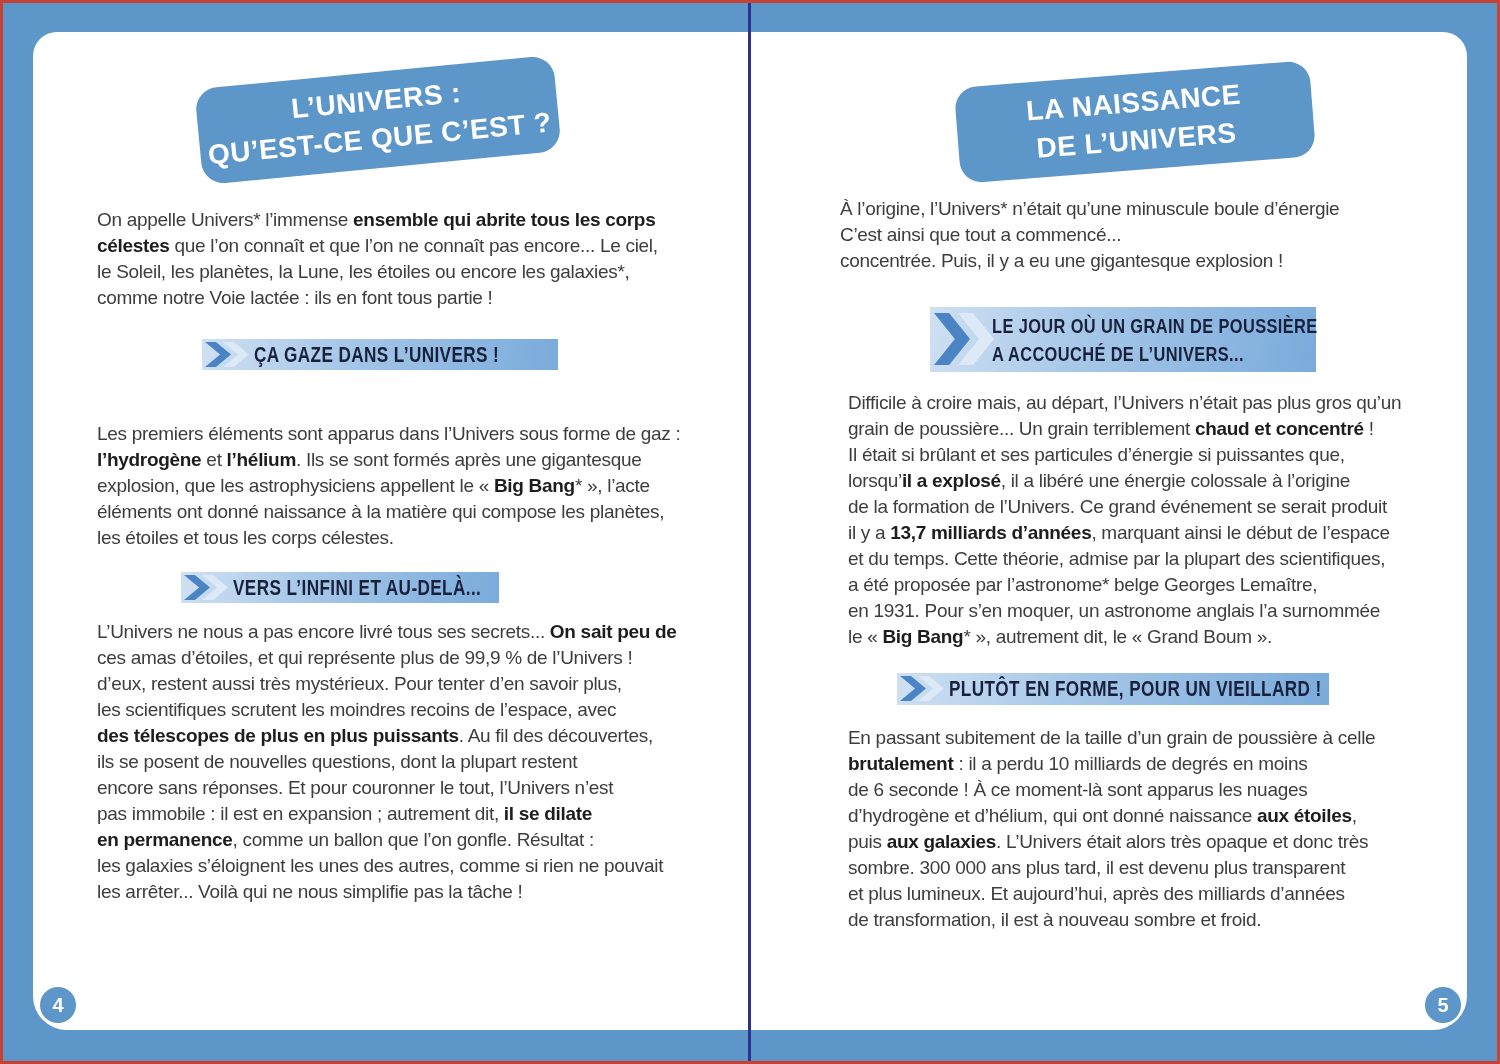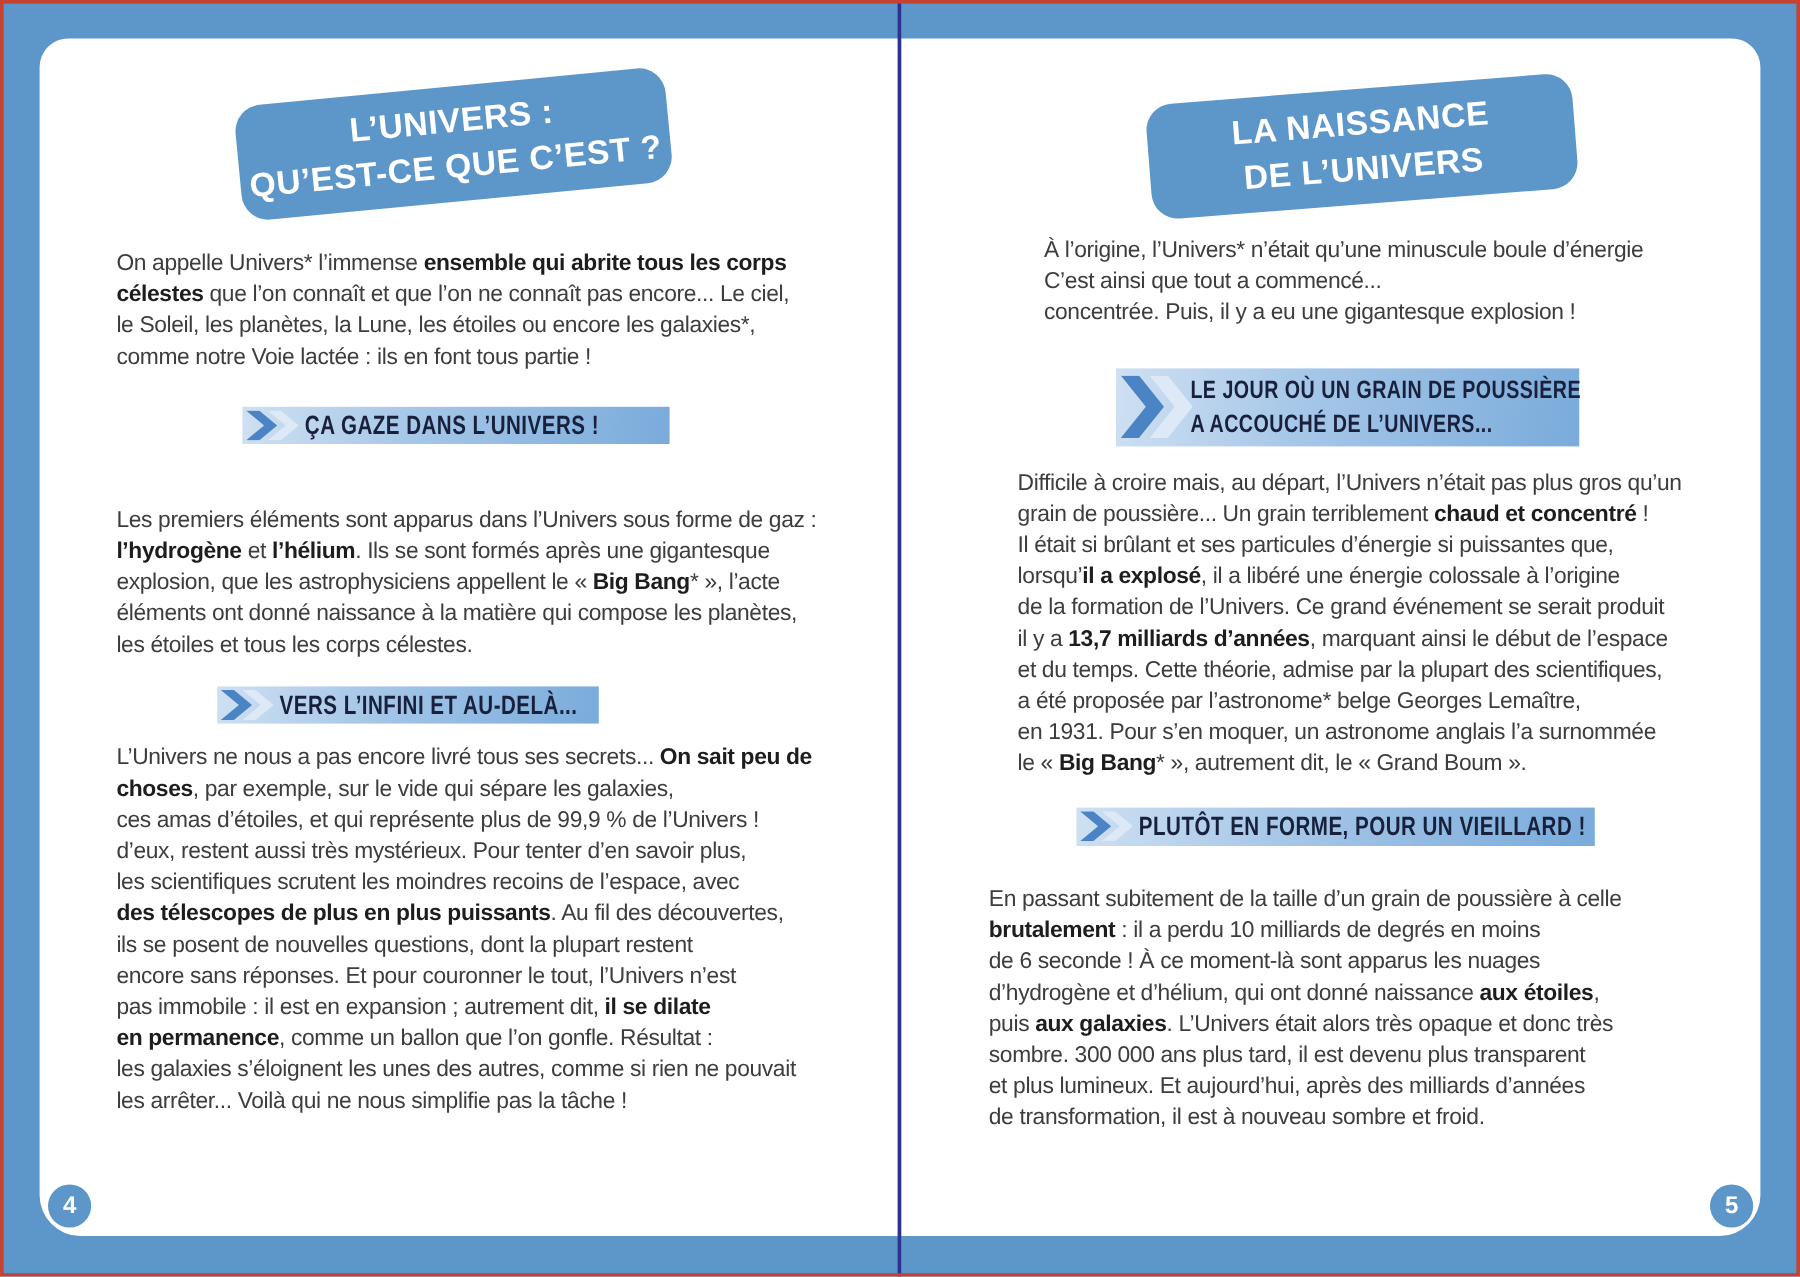--- a/index.html
+++ b/index.html
@@ -90,21 +90,20 @@
     </div>
 
   <div class="banner banner-sm" style="left:181px; top:572px; width:318px; height:31px;">
     <span class="chev chev-dark"></span>
     <span class="chev chev-light"></span>
     <span class="banner-text">VERS L’INFINI ET AU-DELÀ...</span>
   </div>
 
   <div class="para" style="left:97px; top:619px;">
       <div class="line"><span>L’Univers ne nous a pas encore livré tous ses secrets... </span><span class="b">On sait peu de</span></div>
-      <div class="line"><span class="b">choses</span><span>, par exemple, sur le vide qui sépare les galaxies,</span></div>
       <div class="line"><span>ces amas d’étoiles, et qui représente plus de 99,9 % de l’Univers !</span></div>
       <div class="line"><span>d’eux, restent aussi très mystérieux. Pour tenter d’en savoir plus,</span></div>
       <div class="line"><span>les scientifiques scrutent les moindres recoins de l’espace, avec</span></div>
       <div class="line"><span class="b">des télescopes de plus en plus puissants</span><span>. Au fil des découvertes,</span></div>
       <div class="line"><span>ils se posent de nouvelles questions, dont la plupart restent</span></div>
       <div class="line"><span>encore sans réponses. Et pour couronner le tout, l’Univers n’est</span></div>
       <div class="line"><span>pas immobile : il est en expansion ; autrement dit, </span><span class="b">il se dilate</span></div>
       <div class="line"><span class="b">en permanence</span><span>, comme un ballon que l’on gonfle. Résultat :</span></div>
       <div class="line"><span>les galaxies s’éloignent les unes des autres, comme si rien ne pouvait</span></div>
       <div class="line"><span>les arrêter... Voilà qui ne nous simplifie pas la tâche !</span></div>
@@ -112,21 +111,21 @@
 
   <div class="page page-right">
     <div class="page-num" style="left:674px; top:955px;">5</div>
   </div>
 
   <div class="title-banner tilt-right" style="left:957px; top:74px; width:356px; height:96px;">
     <div>LA NAISSANCE</div>
     <div>DE L’UNIVERS</div>
   </div>
 
-  <div class="para" style="left:870px; top:196px;">
+  <div class="para" style="left:840px; top:196px;">
       <div class="line"><span>À l’origine, l’Univers* n’était qu’une minuscule boule d’énergie</span></div>
       <div class="line"><span>C’est ainsi que tout a commencé...</span></div>
       <div class="line"><span>concentrée. Puis, il y a eu une gigantesque explosion !</span></div>
     </div>
 
   <div class="banner banner-lg" style="left:930px; top:307px; width:386px; height:65px;">
     <span class="chev chev-dark"></span>
     <span class="chev chev-light"></span>
     <span class="banner-text">LE JOUR OÙ UN GRAIN DE POUSSIÈRE</span>
     <span class="banner-text">A ACCOUCHÉ DE L’UNIVERS...</span>
@@ -144,21 +143,21 @@
       <div class="line"><span>en 1931. Pour s’en moquer, un astronome anglais l’a surnommée</span></div>
       <div class="line"><span>le « </span><span class="b">Big Bang</span><span>* », autrement dit, le « Grand Boum ».</span></div>
     </div>
 
   <div class="banner banner-sm" style="left:897px; top:673px; width:432px; height:32px;">
     <span class="chev chev-dark"></span>
     <span class="chev chev-light"></span>
     <span class="banner-text">PLUTÔT EN FORME, POUR UN VIEILLARD !</span>
   </div>
 
-  <div class="para" style="left:824px; top:725px;margin-top:12px;">
+  <div class="para" style="left:848px; top:725px;">
       <div class="line"><span>En passant subitement de la taille d’un grain de poussière à celle</span></div>
       <div class="line"><span class="b">brutalement</span><span> : il a perdu 10 milliards de degrés en moins</span></div>
       <div class="line"><span>de 6 seconde ! À ce moment-là sont apparus les nuages</span></div>
       <div class="line"><span>d’hydrogène et d’hélium, qui ont donné naissance </span><span class="b">aux étoiles</span><span>,</span></div>
       <div class="line"><span>puis </span><span class="b">aux galaxies</span><span>. L’Univers était alors très opaque et donc très</span></div>
       <div class="line"><span>sombre. 300 000 ans plus tard, il est devenu plus transparent</span></div>
       <div class="line"><span>et plus lumineux. Et aujourd’hui, après des milliards d’années</span></div>
       <div class="line"><span>de transformation, il est à nouveau sombre et froid.</span></div>
     </div>
 

